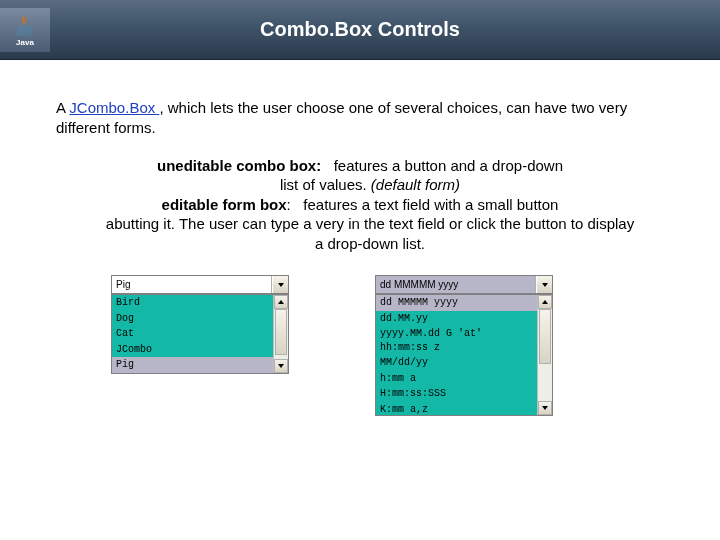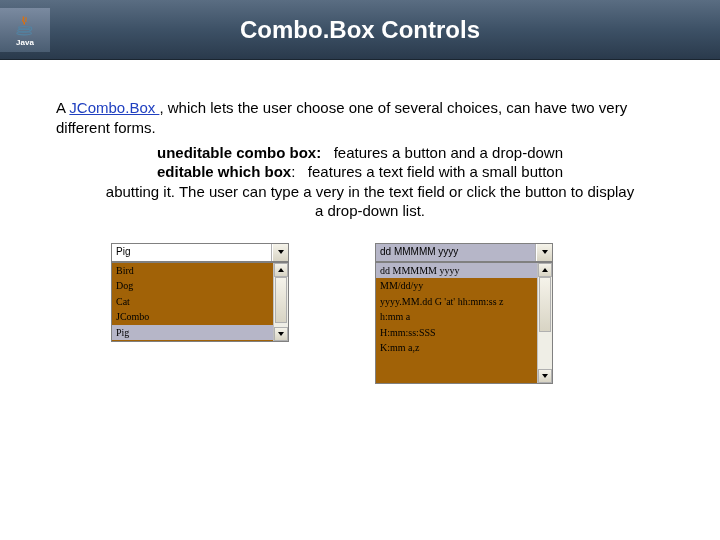--- a/index.html
+++ b/index.html
@@ -34,31 +34,31 @@
   .java-text {
     font-size: 8px;
     color: #fff;
     font-weight: bold;
     margin-top: 1px;
   }
   .header-title {
     flex: 1;
     text-align: center;
     color: #fff;
-    font-size: 24px;
+    font-size: 20px;
     font-weight: bold;
     padding-right: 50px;
   }
   .content {
     padding: 38px 56px 0 56px;
     font-size: 15px;
     color: #000;
     line-height: 1.35;
   }
-  .intro { margin-bottom: 4px; }
+  .intro { margin-bottom: 17px; }
   .linklike {
     color: #2040c0;
     text-decoration: underline;
   }
   .defs {
     padding: 0 28px;
     text-align: center;
   }
   .def-title { font-weight: bold; }
   .tight { line-height: 1.3; }
@@ -101,22 +101,22 @@
   }
   .down-tri {
     width: 0; height: 0;
     border-left: 3px solid transparent;
     border-right: 3px solid transparent;
     border-top: 4px solid #000;
   }
   .listbox {
     width: 178px;
     border: 1px solid #808080;
-    background: #a16207;
-    font-family: Liberation Serif, serif;
+    background: #14b8a6;
+    font-family: Liberation Mono, monospace;
     font-size: 10px;
     display: flex;
   }
   .listbox.left-h { height: 80px; }
   .listbox.right-h { height: 122px; }
   .list-items {
     flex: 1;
     display: flex;
     flex-direction: column;
   }
@@ -179,22 +179,25 @@
 
 <div class="content">
   <p class="intro">
     <span>A </span><span class="linklike">JCombo.Box </span><span>, which lets the user choose one of several choices, can have two very different forms.</span>
   </p>
 
   <div class="defs tight">
     <div>
       <span class="def-title">uneditable combo box</span><span class="def-title">: </span>&nbsp;&nbsp;<span>features a button and a drop-down</span>
     </div>
+    <div class="def-body-indent">
+      <span>list of values. </span><span class="italic">(default form)</span>
+    </div>
     <div>
-      <span class="def-title">editable which box</span>: &nbsp;&nbsp;<span>features a text field with a small button</span>
+      <span class="def-title">editable form box</span>: &nbsp;&nbsp;<span>features a text field with a small button</span>
     </div>
     <div class="def-body-indent">abutting it. The user can type a very in the text field or click the button to display a drop-down list.</div>
   </div>
 
   <div class="combo-row">
 
     <div class="combo-wrap">
       <div class="combo-field">
         <div class="text">Pig</div>
         <div class="btn">
@@ -226,22 +229,23 @@
     <div class="combo-wrap">
       <div class="combo-field">
         <div class="text selected">dd MMMMM yyyy</div>
         <div class="btn">
           <div class="down-tri"></div>
         </div>
       </div>
       <div class="listbox right-h">
         <div class="list-items">
           <div class="list-item hilite">dd MMMMM yyyy</div>
+          <div class="list-item">dd.MM.yy</div>
+          <div class="list-item">yyyy.MM.dd G 'at' hh:mm:ss z</div>
           <div class="list-item">MM/dd/yy</div>
-          <div class="list-item">yyyy.MM.dd G 'at' hh:mm:ss z</div>
           <div class="list-item">h:mm a</div>
           <div class="list-item">H:mm:ss:SSS</div>
           <div class="list-item">K:mm a,z</div>
         </div>
         <div class="scrollbar">
           <div class="sb-btn">
               <div class="up-tri"></div>
             </div>
           <div class="sb-track">
             <div class="sb-thumb right-thumb"></div>

